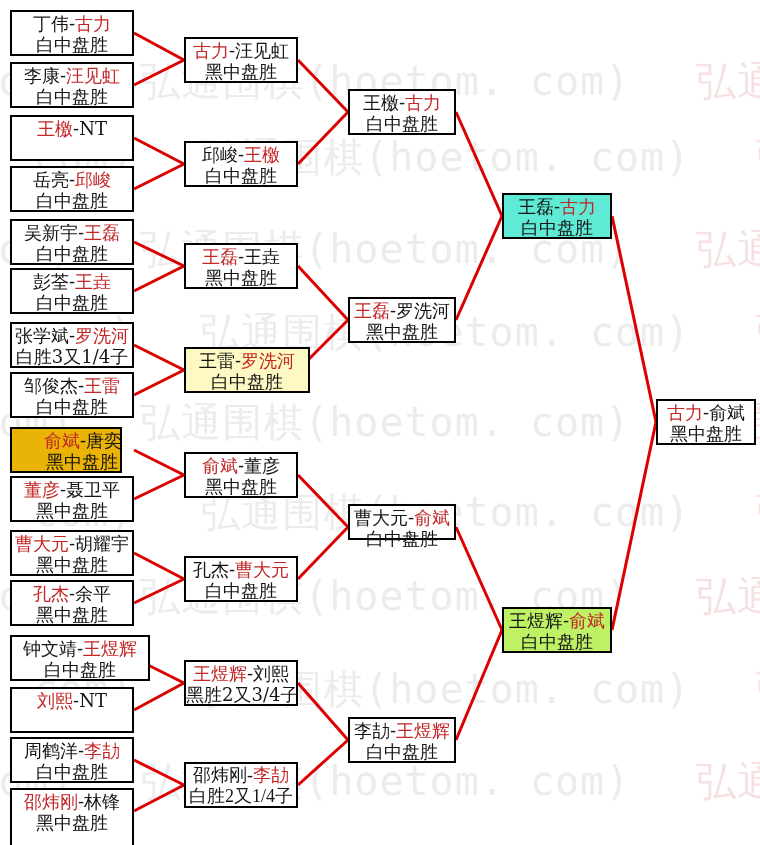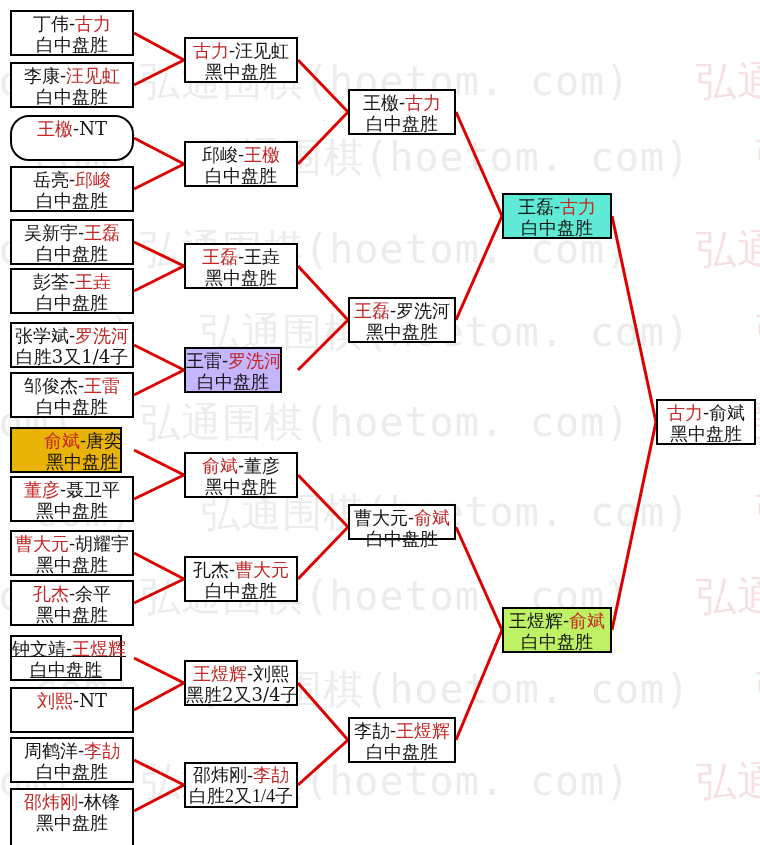--- a/index.html
+++ b/index.html
@@ -73,21 +73,21 @@
     </svg>
   <div id="boxes-layer">
       <div class="match" style="left: 10px; top: 10px; width: 124px; height: 46px; border-color: rgb(0, 0, 0); background: rgb(255, 255, 255);">
         <div class="row1"><span>丁伟</span><span>-</span><span style="color: rgb(194, 38, 38);">古力</span></div>
         <div class="row2">白中盘胜</div>
       </div>
       <div class="match" style="left: 10px; top: 62px; width: 124px; height: 46px; border-color: rgb(0, 0, 0); background: rgb(255, 255, 255);">
         <div class="row1"><span>李康</span><span>-</span><span style="color: rgb(194, 38, 38);">汪见虹</span></div>
         <div class="row2">白中盘胜</div>
       </div>
-      <div class="match" style="left: 10px; top: 115px; width: 124px; height: 46px; border-color: rgb(0, 0, 0); background: rgb(255, 255, 255); border-radius: 19px;">
+      <div class="match" style="left: 10px; top: 115px; width: 124px; height: 46px; border-color: rgb(0, 0, 0); background: rgb(255, 255, 255);">
         <div class="row1"><span style="color: rgb(194, 38, 38);">王檄</span><span>-</span><span>NT</span></div>
       </div>
       <div class="match" style="left: 10px; top: 166px; width: 124px; height: 46px; border-color: rgb(0, 0, 0); background: rgb(255, 255, 255);">
         <div class="row1"><span>岳亮</span><span>-</span><span style="color: rgb(194, 38, 38);">邱峻</span></div>
         <div class="row2">白中盘胜</div>
       </div>
       <div class="match" style="left: 10px; top: 219px; width: 124px; height: 46px; border-color: rgb(0, 0, 0); background: rgb(255, 255, 255);">
         <div class="row1"><span>吴新宇</span><span>-</span><span style="color: rgb(194, 38, 38);">王磊</span></div>
         <div class="row2">白中盘胜</div>
       </div>
@@ -112,21 +112,21 @@
         <div class="row2">黑中盘胜</div>
       </div>
       <div class="match" style="left: 10px; top: 530px; width: 124px; height: 46px; border-color: rgb(0, 0, 0); background: rgb(255, 255, 255);">
         <div class="row1"><span style="color: rgb(194, 38, 38);">曹大元</span><span>-</span><span>胡耀宇</span></div>
         <div class="row2">黑中盘胜</div>
       </div>
       <div class="match" style="left: 10px; top: 580px; width: 124px; height: 46px; border-color: rgb(0, 0, 0); background: rgb(255, 255, 255);">
         <div class="row1"><span style="color: rgb(194, 38, 38);">孔杰</span><span>-</span><span>余平</span></div>
         <div class="row2">黑中盘胜</div>
       </div>
-      <div class="match" style="left: 10px; top: 635px; width: 112px; height: 46px; border-color: rgb(0, 0, 0); background: rgb(255, 255, 255); text-decoration: underline;">
+      <div class="match" style="left: 10px; top: 635px; width: 140px; height: 46px; border-color: rgb(0, 0, 0); background: rgb(255, 255, 255);">
         <div class="row1"><span>钟文靖</span><span>-</span><span style="color: rgb(194, 38, 38);">王煜辉</span></div>
         <div class="row2">白中盘胜</div>
       </div>
       <div class="match" style="left: 10px; top: 687px; width: 124px; height: 46px; border-color: rgb(0, 0, 0); background: rgb(255, 255, 255);">
         <div class="row1"><span style="color: rgb(194, 38, 38);">刘熙</span><span>-</span><span>NT</span></div>
       </div>
       <div class="match" style="left: 10px; top: 737px; width: 124px; height: 46px; border-color: rgb(0, 0, 0); background: rgb(255, 255, 255);">
         <div class="row1"><span>周鹤洋</span><span>-</span><span style="color: rgb(194, 38, 38);">李劼</span></div>
         <div class="row2">白中盘胜</div>
       </div>
@@ -139,21 +139,21 @@
         <div class="row2">黑中盘胜</div>
       </div>
       <div class="match" style="left: 184px; top: 141px; width: 114px; height: 46px; border-color: rgb(0, 0, 0); background: rgb(255, 255, 255);">
         <div class="row1"><span>邱峻</span><span>-</span><span style="color: rgb(194, 38, 38);">王檄</span></div>
         <div class="row2">白中盘胜</div>
       </div>
       <div class="match" style="left: 184px; top: 243px; width: 114px; height: 46px; border-color: rgb(0, 0, 0); background: rgb(255, 255, 255);">
         <div class="row1"><span style="color: rgb(194, 38, 38);">王磊</span><span>-</span><span>王垚</span></div>
         <div class="row2">黑中盘胜</div>
       </div>
-      <div class="match" style="left: 184px; top: 347px; width: 98px; height: 46px; border-color: rgb(0, 0, 0); background: #c4b5fd;">
+      <div class="match" style="left: 184px; top: 347px; width: 126px; height: 46px; border-color: rgb(0, 0, 0); background: #fef9c3;">
         <div class="row1"><span>王雷</span><span>-</span><span style="color: rgb(194, 38, 38);">罗洗河</span></div>
         <div class="row2">白中盘胜</div>
       </div>
       <div class="match" style="left: 184px; top: 452px; width: 114px; height: 46px; border-color: rgb(0, 0, 0); background: rgb(255, 255, 255);">
         <div class="row1"><span style="color: rgb(194, 38, 38);">俞斌</span><span>-</span><span>董彦</span></div>
         <div class="row2">黑中盘胜</div>
       </div>
       <div class="match" style="left: 184px; top: 556px; width: 114px; height: 46px; border-color: rgb(0, 0, 0); background: rgb(255, 255, 255);">
         <div class="row1"><span>孔杰</span><span>-</span><span style="color: rgb(194, 38, 38);">曹大元</span></div>
         <div class="row2">白中盘胜</div>

